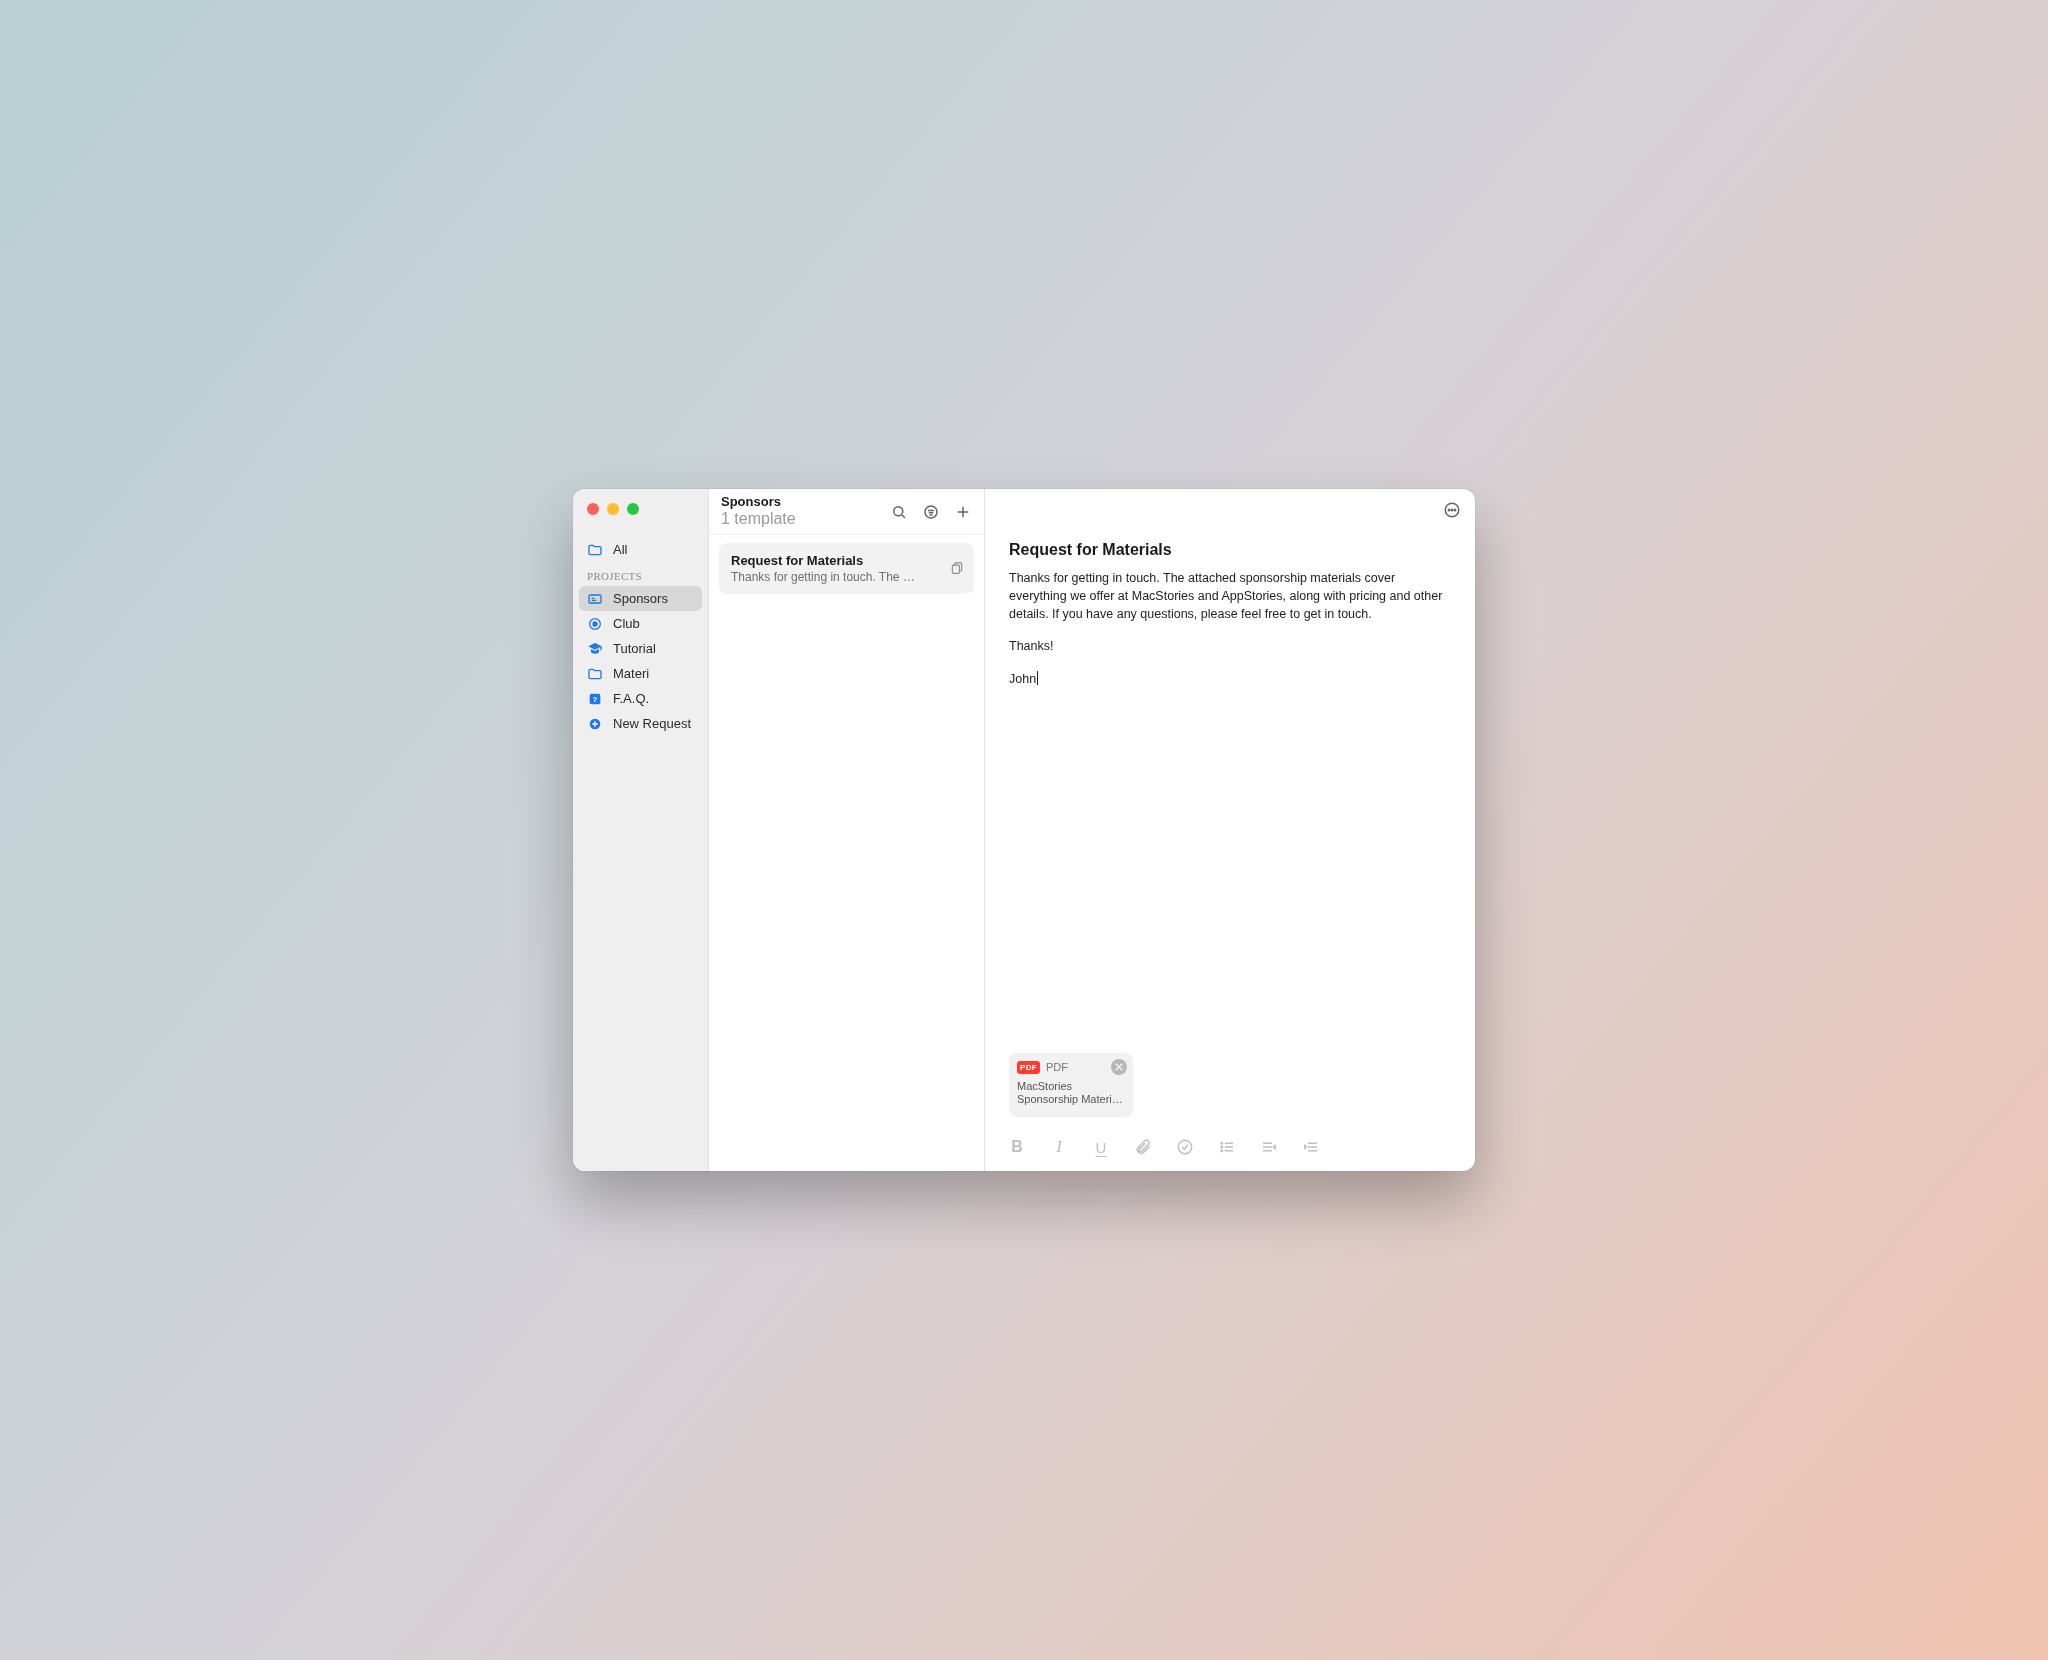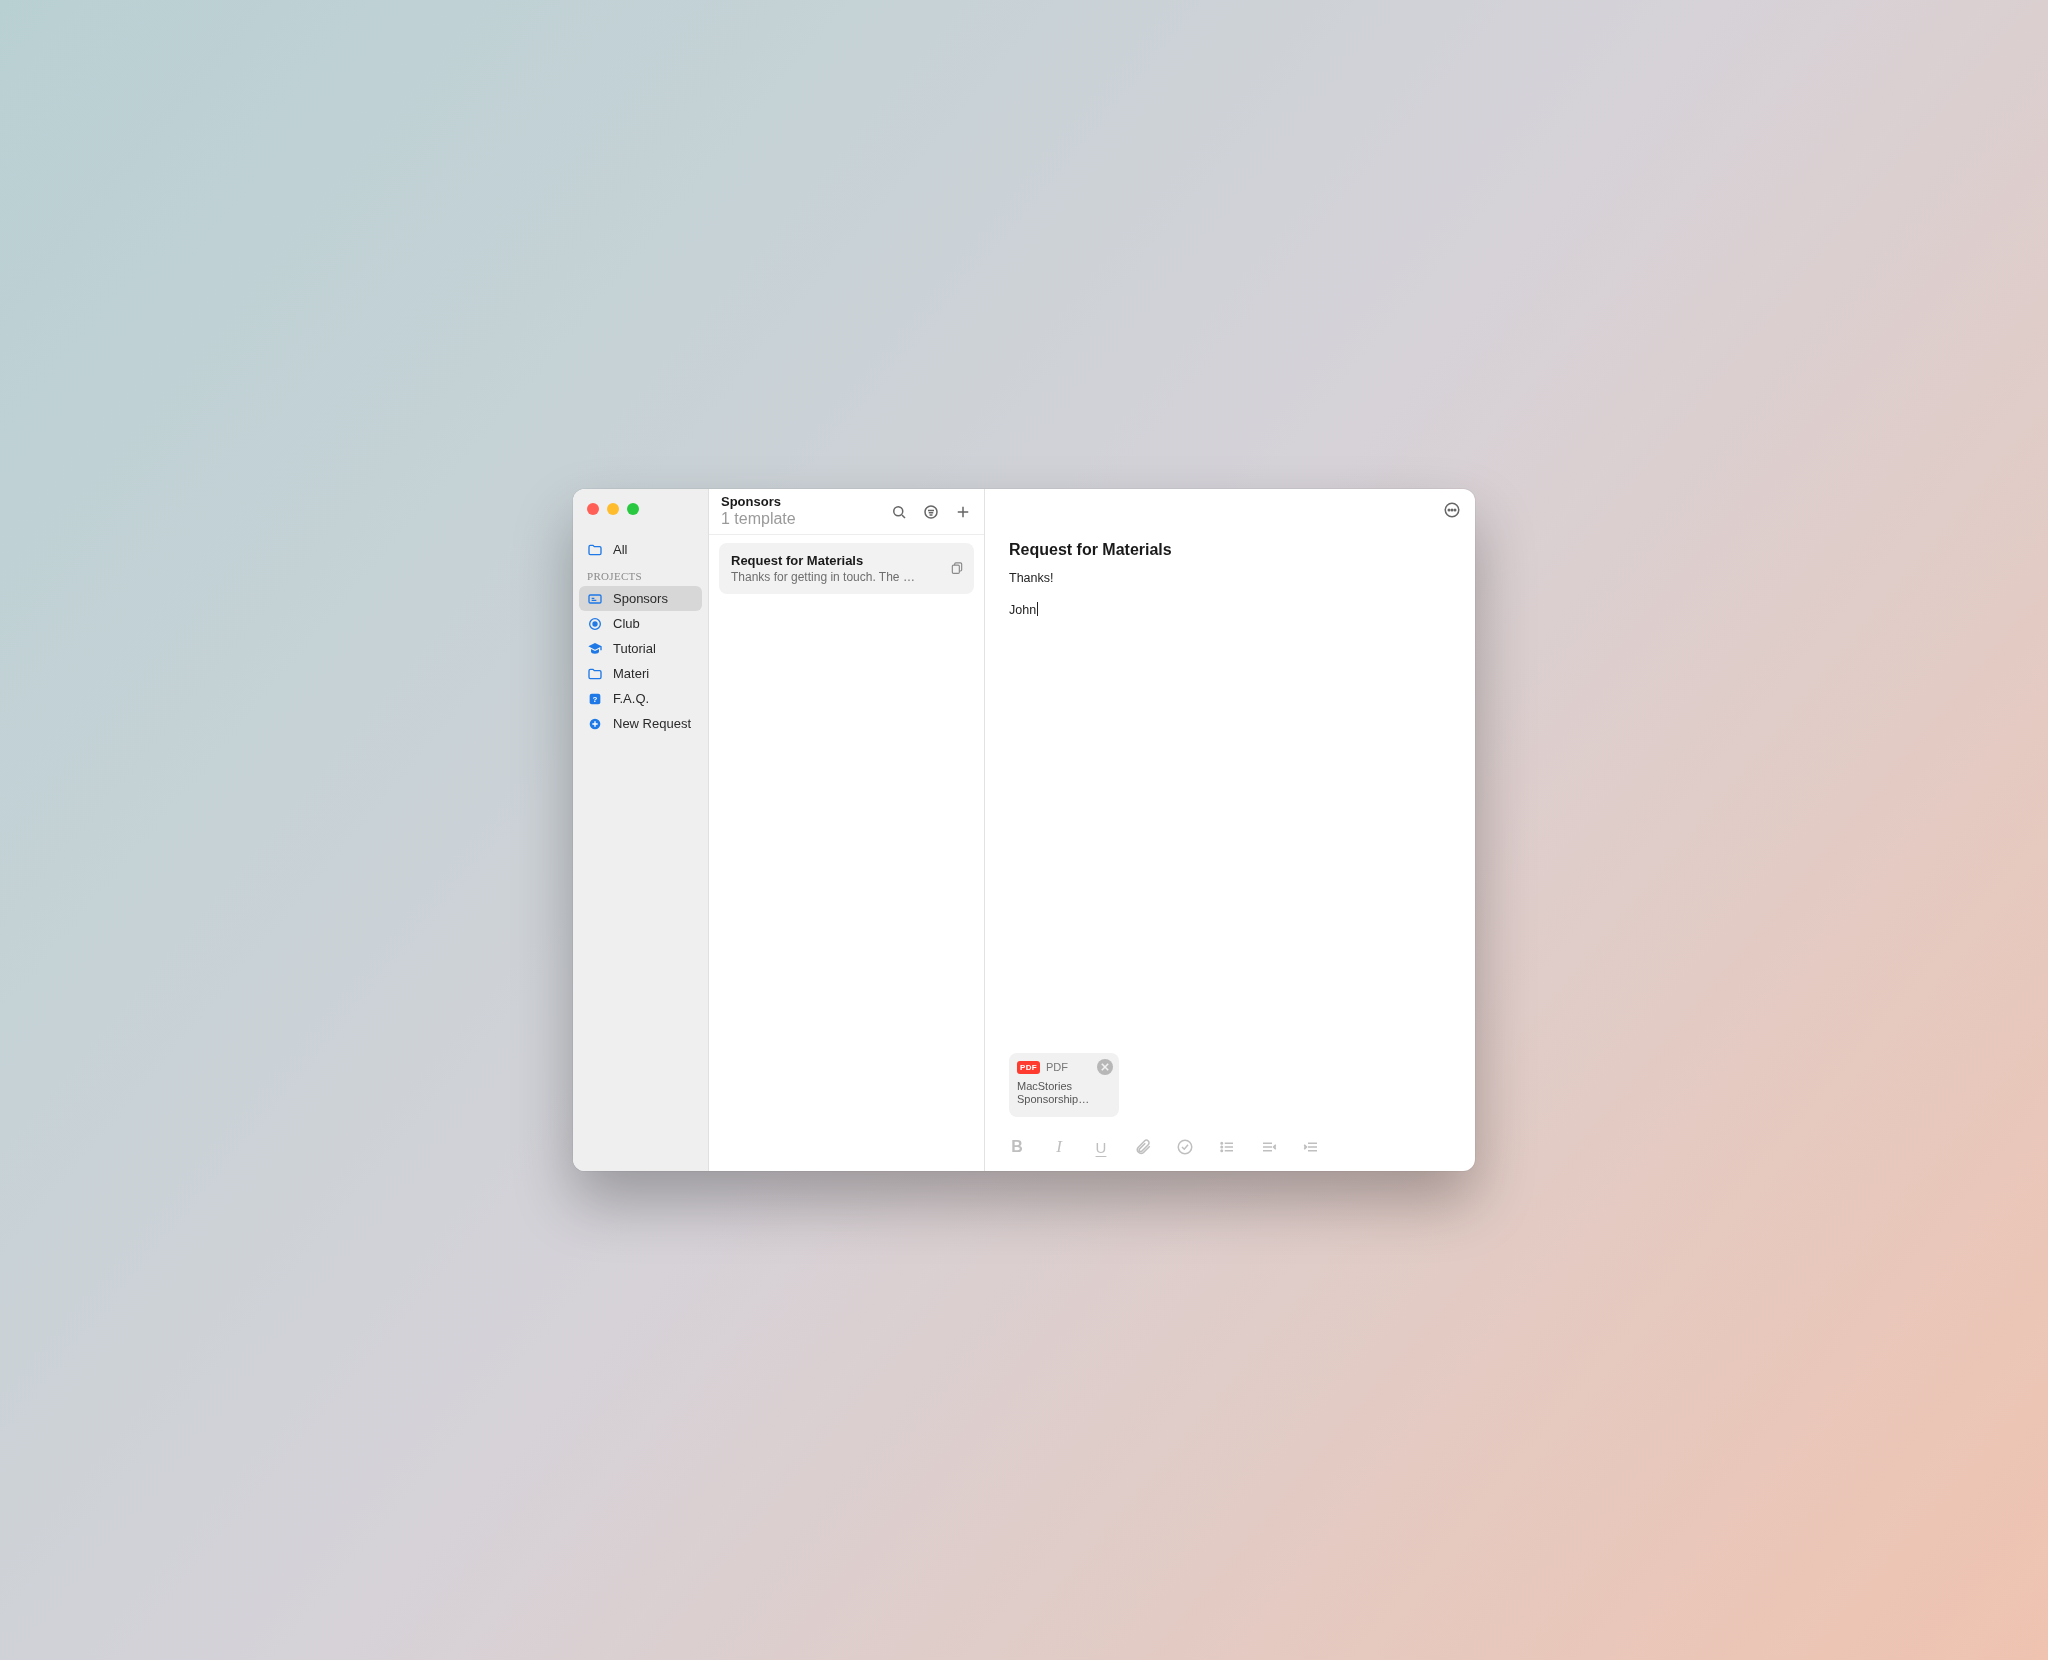--- a/index.html
+++ b/index.html
@@ -86,21 +86,21 @@
   .detail { flex:1; display:flex; flex-direction:column; position:relative; }
   .detail-header { height:46px; display:flex; align-items:center; justify-content:flex-end; padding:0 14px; border-bottom:1px solid transparent;}
   .more-btn { color:#666; }
   .detail-body { padding: 6px 24px 0 24px; flex:1; overflow:auto; }
   .detail-title { font-size:16px; font-weight:700; margin-bottom:10px;}
   .detail-para { font-size:12.5px; line-height:1.45; margin-bottom:14px; color:#222;}
   .caret::after { content:''; display:inline-block; width:1px; height:14px; background:#222; vertical-align:-2px; margin-left:1px;}
   
   .attach-area { padding: 0 24px 10px 24px; }
   .attach {
-    width:110px; background:#f1f1f1; border-radius:8px;
+    width:124px; background:#f1f1f1; border-radius:8px;
     padding:8px 8px 10px 8px; position:relative;
   }
   .attach-top { display:flex; align-items:center; gap:6px; margin-bottom:6px;}
   .pdf-badge { background:#ff3b30; color:#fff; font-size:8px; font-weight:700; padding:2px 3px; border-radius:3px; letter-spacing:0.3px;}
   .attach-type { font-size:11px; color:#777; }
   .attach-name { font-size:11px; color:#555; line-height:1.25; overflow:hidden; display:-webkit-box; -webkit-line-clamp:2; -webkit-box-orient:vertical;}
   .attach-remove { position:absolute; top:6px; right:6px; width:16px; height:16px; border-radius:50%; background:#b7b7b7; color:#f1f1f1; display:flex; align-items:center; justify-content:center; font-size:10px;}
   
   .toolbar { display:flex; gap:22px; padding:10px 22px 14px 22px; color:#bfbfbf; align-items:center;}
   .toolbar .tb { width:20px; height:20px; display:flex; align-items:center; justify-content:center;}
@@ -234,20 +234,21 @@
         <svg width="18" height="18" viewBox="0 0 24 24" fill="none" stroke="currentColor" stroke-width="2">
             <circle cx="12" cy="12" r="9"></circle>
             <circle cx="8" cy="12" r="1" fill="currentColor"></circle>
             <circle cx="12" cy="12" r="1" fill="currentColor"></circle>
             <circle cx="16" cy="12" r="1" fill="currentColor"></circle>
           </svg>
       </span>
     </div>
     <div class="detail-body">
       <div class="detail-title">Request for Materials</div>
+      <p class="detail-para">Thanks for getting in touch. The attached sponsorship materials cover everything we offer at MacStories and AppStories, along with pricing and other details. If you have any questions, please feel free to get in touch.</p>
       <p class="detail-para">Thanks!</p>
       <p class="detail-para"><span>John</span><span class="caret"></span></p>
     </div>
     <div class="attach-area">
       <div class="attach">
         <div class="attach-top">
           <span class="pdf-badge">PDF</span>
           <span class="attach-type">PDF</span>
         </div>
         <div class="attach-name">MacStories Sponsorship Materi…</div>

